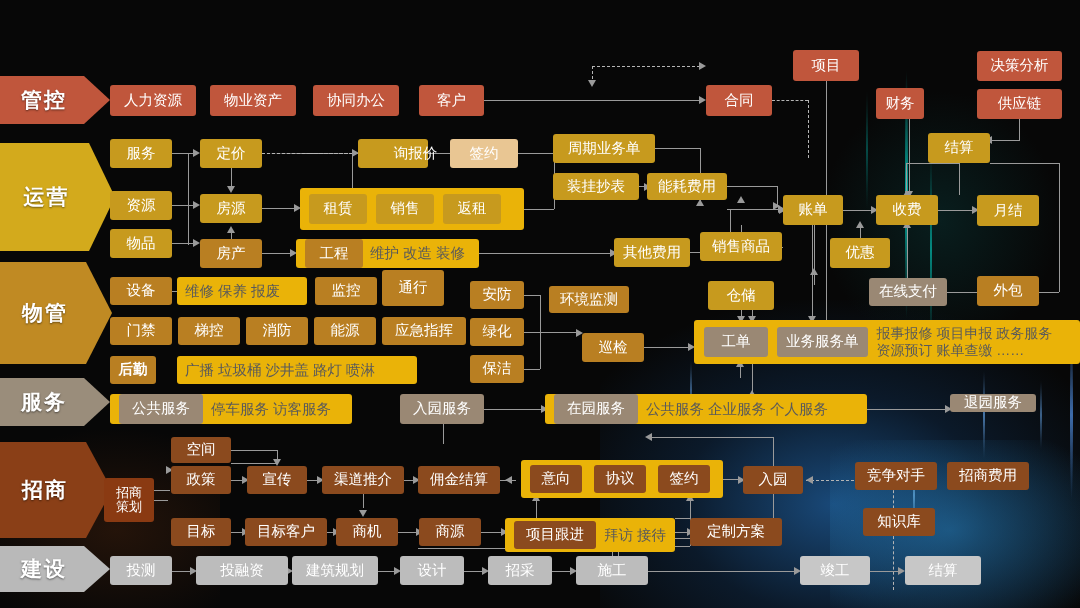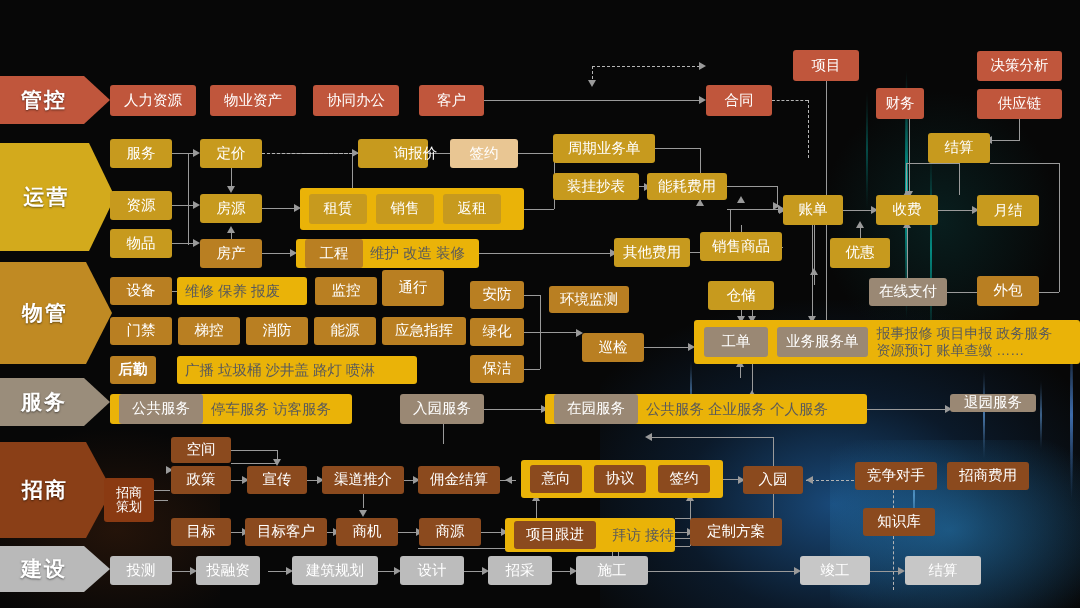--- a/index.html
+++ b/index.html
@@ -384,21 +384,21 @@
       <div class="node n-dbrown" style="left: 743px; top: 466px; width: 60px; height: 28px;">入园</div>
       <div class="node n-dbrown" style="left: 171px; top: 518px; width: 60px; height: 28px;">目标</div>
       <div class="node n-dbrown" style="left: 245px; top: 518px; width: 82px; height: 28px;">目标客户</div>
       <div class="node n-dbrown" style="left: 336px; top: 518px; width: 62px; height: 28px;">商机</div>
       <div class="node n-dbrown" style="left: 419px; top: 518px; width: 62px; height: 28px;">商源</div>
       <div class="node n-dbrown" style="left: 690px; top: 518px; width: 92px; height: 28px;">定制方案</div>
       <div class="node n-dbrown" style="left: 855px; top: 462px; width: 82px; height: 28px;">竞争对手</div>
       <div class="node n-dbrown" style="left: 947px; top: 462px; width: 82px; height: 28px;">招商费用</div>
       <div class="node n-dbrown" style="left: 863px; top: 508px; width: 72px; height: 28px;">知识库</div>
       <div class="node n-gray" style="left: 110px; top: 556px; width: 62px; height: 29px;">投测</div>
-      <div class="node n-gray" style="left: 196px; top: 556px; width: 64px; height: 29px;">投融资</div>
+      <div class="node n-gray" style="left: 196px; top: 556px; width: 92px; height: 29px;">投融资</div>
       <div class="node n-gray" style="left: 292px; top: 556px; width: 86px; height: 29px;">建筑规划</div>
       <div class="node n-gray" style="left: 400px; top: 556px; width: 64px; height: 29px;">设计</div>
       <div class="node n-gray" style="left: 488px; top: 556px; width: 64px; height: 29px;">招采</div>
       <div class="node n-gray" style="left: 576px; top: 556px; width: 72px; height: 29px;">施工</div>
       <div class="node n-lgray" style="left: 800px; top: 556px; width: 70px; height: 29px;">竣工</div>
       <div class="node n-lgray" style="left: 905px; top: 556px; width: 76px; height: 29px;">结算</div>
       <div class="panel" style="left: 300px; top: 188px; width: 224px; height: 42px; padding: 0px 9px; gap: 9px;">
         <div class="node n-gold2" style="position: relative; left: auto; top: auto; height: 30px; min-width: 58px; padding: 0px 9px; flex: 0 0 auto;">租赁</div>
         <div class="node n-gold2" style="position: relative; left: auto; top: auto; height: 30px; min-width: 58px; padding: 0px 9px; flex: 0 0 auto;">销售</div>
         <div class="node n-gold2" style="position: relative; left: auto; top: auto; height: 30px; min-width: 58px; padding: 0px 9px; flex: 0 0 auto;">返租</div>
@@ -427,19 +427,19 @@
       </div>
       <div class="panel" style="left: 545px; top: 394px; width: 322px; height: 30px; padding: 0px 9px; gap: 8px;">
         <div class="node n-taupe" style="position: relative; left: auto; top: auto; height: 30px; min-width: 84px; padding: 0px 9px; flex: 0 0 auto;">在园服务</div>
         <div class="ptext">公共服务 企业服务 个人服务</div>
       </div>
       <div class="panel" style="left: 521px; top: 460px; width: 202px; height: 38px; padding: 0px 9px; gap: 12px;">
         <div class="node n-dbrown" style="position: relative; left: auto; top: auto; height: 28px; min-width: 52px; padding: 0px 9px; flex: 0 0 auto;">意向</div>
         <div class="node n-dbrown" style="position: relative; left: auto; top: auto; height: 28px; min-width: 52px; padding: 0px 9px; flex: 0 0 auto;">协议</div>
         <div class="node n-dbrown" style="position: relative; left: auto; top: auto; height: 28px; min-width: 52px; padding: 0px 9px; flex: 0 0 auto;">签约</div>
       </div>
-      <div class="panel" style="left: 505px; top: 518px; width: 170px; height: 28px; padding: 17px 9px; gap: 16px;">
+      <div class="panel" style="left: 505px; top: 518px; width: 170px; height: 28px; padding: 17px 9px; gap: 8px;">
         <div class="node n-dbrown" style="position: relative; left: auto; top: auto; height: 28px; min-width: 82px; padding: 0px 9px; flex: 0 0 auto;">项目跟进</div>
         <div class="ptext">拜访 接待</div>
       </div>
     </div>
 
 </div>
 
 </body></html>

